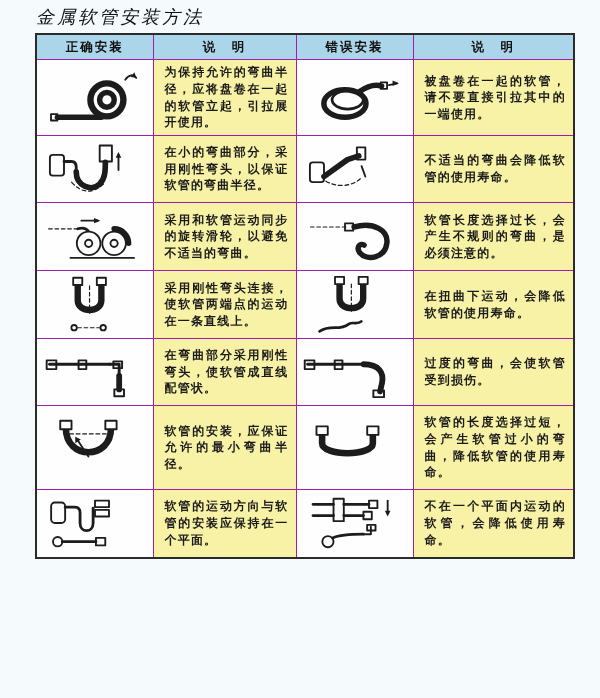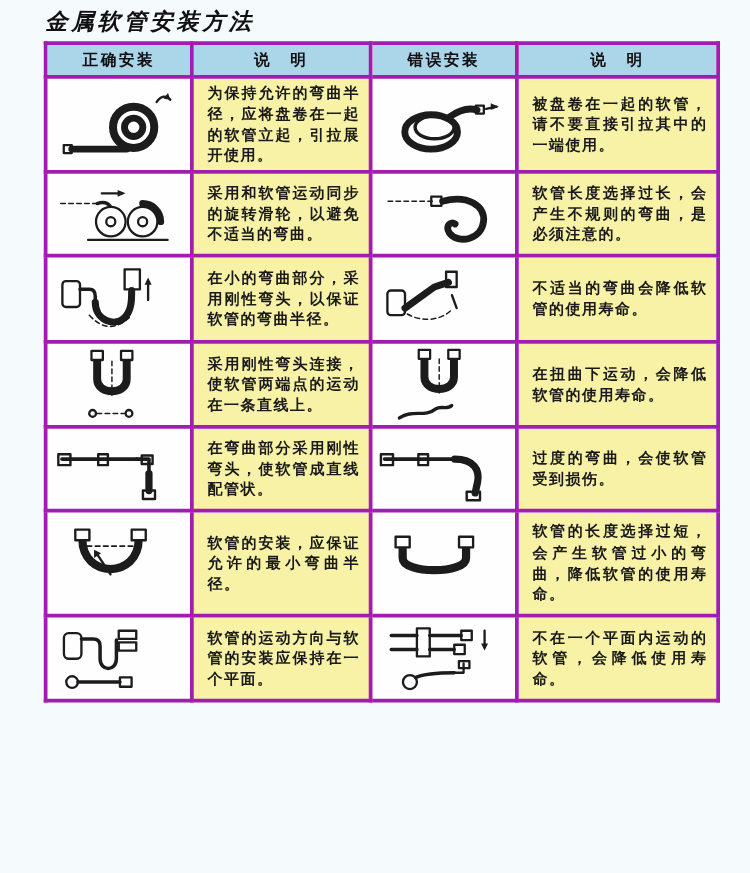--- a/index.html
+++ b/index.html
@@ -7,35 +7,35 @@
     width:600px;height:698px;
     background:#f5fafd;
     font-family:"Liberation Sans","DejaVu Sans",sans-serif;
     color:#1a1a1a;
     overflow:hidden;
   }
   .page-title{
     margin:5px 0 4px 36px;
     font-family:"DejaVu Serif","Liberation Serif",serif;
     font-style:italic;
-    font-weight:bold;
+    font-weight:normal;
     font-size:18px;
     letter-spacing:3px;
     color:#111;
   }
   table.method-table{
     margin-left:35px;
     width:538px;
     border-collapse:collapse;
     table-layout:fixed;
     background:#fff;
     border:2px solid #2b2b2b;
   }
   .method-table td,.method-table th{
-    border:3px solid #a21caf;
+    border:1px solid #a21caf;
     overflow:hidden;
   }
   .method-table th{
     background:#abd6ea;
     height:22px;
     font-size:12.5px;
     font-weight:bold;
     letter-spacing:2px;
     text-align:center;
     color:#111;
@@ -118,20 +118,45 @@
           <path class="t" d="M92 22 L101 20"></path>
           <polygon class="f" points="103,20 96,17 96,23"></polygon>
         </svg>
       </td>
       <td class="desc-cell">被盘卷在一起的软管，请不要直接引拉其中的一端使用。</td>
     </tr>
 
 
     <tr>
       <td class="img-cell">
+        <svg width="104" height="62" viewBox="0 0 110 66">
+          <rect class="t" x="7" y="18" width="15" height="22" rx="3"></rect>
+          <path class="t3" d="M22 25 H30 Q35 25 35 31 V36"></path>
+          <path class="h" d="M35 36 C35 52 52 57 60 49 C66 43 66 34 66 26"></path>
+          <rect class="t" x="60" y="8" width="13" height="17"></rect>
+          <path class="d" d="M30 47 Q46 65 64 49"></path>
+          <path class="t" d="M80 34 V18"></path>
+          <polygon class="f" points="80,15 77,21 83,21"></polygon>
+        </svg>
+      </td>
+      <td class="desc-cell">在小的弯曲部分，采用刚性弯头，以保证软管的弯曲半径。</td>
+      <td class="img-cell">
+        <svg width="104" height="62" viewBox="0 0 110 66">
+          <rect class="t" x="7" y="26" width="15" height="21" rx="3"></rect>
+          <path class="h" d="M22 41 L47 23 L59 19"></path>
+          <rect class="t" x="57" y="10" width="9" height="13"></rect>
+          <path class="d" d="M24 46 C40 55 56 49 62 42"></path>
+          <path class="t" d="M62 30 L66 41"></path>
+        </svg>
+      </td>
+      <td class="desc-cell">不适当的弯曲会降低软管的使用寿命。</td>
+    </tr>
+
+    <tr>
+      <td class="img-cell">
         <svg width="104" height="60" viewBox="0 0 110 66">
           <path class="d" d="M4 24 H36"></path>
           <path class="t" d="M40 15 H58"></path>
           <polygon class="f" points="61,15 54,12 54,18"></polygon>
           <path class="t3" d="M36 24 C42 22 46 24 48 27"></path>
           <path class="h" d="M76 24 A16 16 0 0 1 92 40"></path>
           <circle class="t" cx="48" cy="40" r="13" style="fill:#fff"></circle>
           <circle class="t" cx="48" cy="40" r="4"></circle>
           <circle class="t" cx="76" cy="40" r="13" style="fill:#fff"></circle>
           <circle class="t" cx="76" cy="40" r="4"></circle>
@@ -140,45 +165,20 @@
       </td>
       <td class="desc-cell">采用和软管运动同步的旋转滑轮，以避免不适当的弯曲。</td>
       <td class="img-cell">
         <svg width="104" height="60" viewBox="0 0 110 66">
           <path class="d" d="M6 22 H46"></path>
           <rect class="t" x="44" y="18" width="9" height="8"></rect>
           <path class="h" d="M54 22 C76 16 92 26 90 40 C88 56 68 60 60 50 C56 44 61 39 65 42"></path>
         </svg>
       </td>
       <td class="desc-cell">软管长度选择过长，会产生不规则的弯曲，是必须注意的。</td>
-    </tr>
-
-    <tr>
-      <td class="img-cell">
-        <svg width="104" height="62" viewBox="0 0 110 66">
-          <rect class="t" x="7" y="18" width="15" height="22" rx="3"></rect>
-          <path class="t3" d="M22 25 H30 Q35 25 35 31 V36"></path>
-          <path class="h" d="M35 36 C35 52 52 57 60 49 C66 43 66 34 66 26"></path>
-          <rect class="t" x="60" y="8" width="13" height="17"></rect>
-          <path class="d" d="M30 47 Q46 65 64 49"></path>
-          <path class="t" d="M80 34 V18"></path>
-          <polygon class="f" points="80,15 77,21 83,21"></polygon>
-        </svg>
-      </td>
-      <td class="desc-cell">在小的弯曲部分，采用刚性弯头，以保证软管的弯曲半径。</td>
-      <td class="img-cell">
-        <svg width="104" height="62" viewBox="0 0 110 66">
-          <rect class="t" x="7" y="26" width="15" height="21" rx="3"></rect>
-          <path class="h" d="M22 41 L47 23 L59 19"></path>
-          <rect class="t" x="57" y="10" width="9" height="13"></rect>
-          <path class="d" d="M24 46 C40 55 56 49 62 42"></path>
-          <path class="t" d="M62 30 L66 41"></path>
-        </svg>
-      </td>
-      <td class="desc-cell">不适当的弯曲会降低软管的使用寿命。</td>
     </tr>
 
 
     <tr>
       <td class="img-cell">
         <svg width="100" height="60" viewBox="0 0 110 66">
           <path class="h7" d="M36 10 V28 C36 42 62 42 62 28 V10"></path>
           <rect class="t" x="31" y="3" width="10" height="8" style="fill:#fff"></rect>
           <rect class="t" x="57" y="3" width="10" height="8" style="fill:#fff"></rect>
           <path class="d" d="M49 12 V42"></path>

